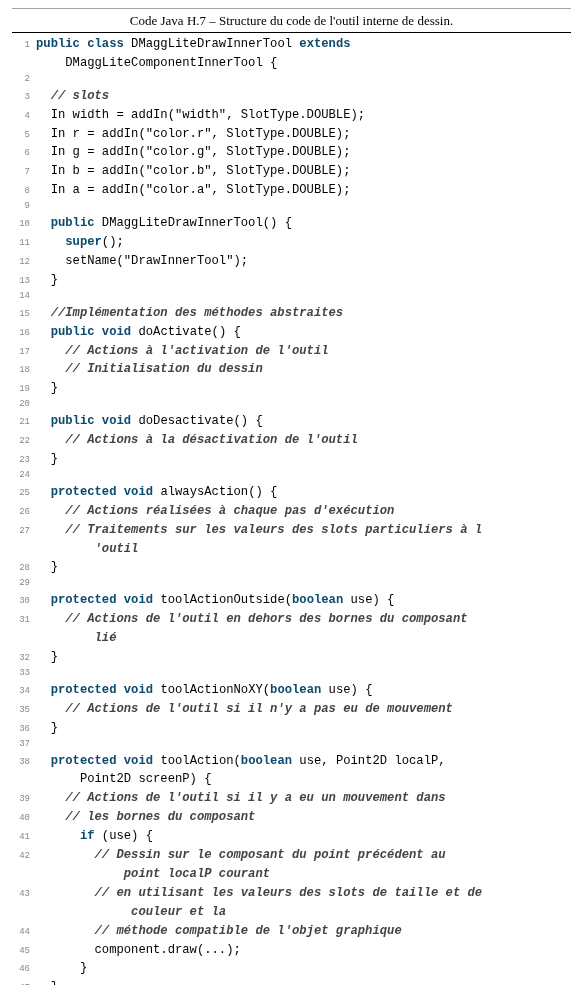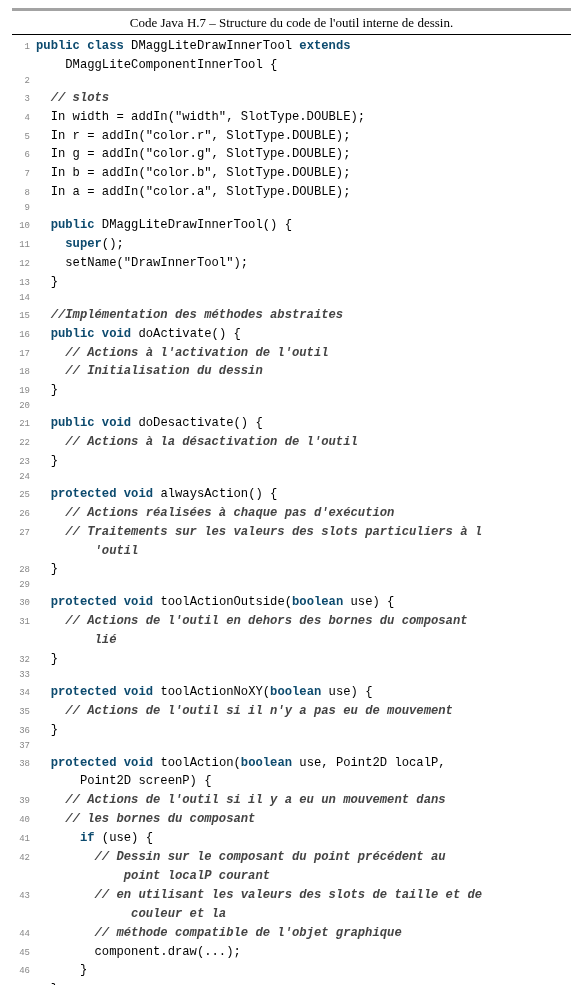--- a/index.html
+++ b/index.html
@@ -9,21 +9,21 @@
     background: #fff;
     width: 583px;
   }
   .container {
     padding: 8px 12px 12px 12px;
   }
   .caption {
     text-align: center;
     font-size: 13px;
     padding: 4px 0 3px 0;
-    border-top: 3px solid #a3a3a3;
+    border-top: 1px solid #a3a3a3;
     border-bottom: 1px solid #000;
     margin-bottom: 2px;
   }
   pre.code {
     margin: 0;
     padding: 0;
     font-family: 'Courier New', Courier, monospace;
     font-size: 12.2px;
     line-height: 1.55;
     white-space: pre;

